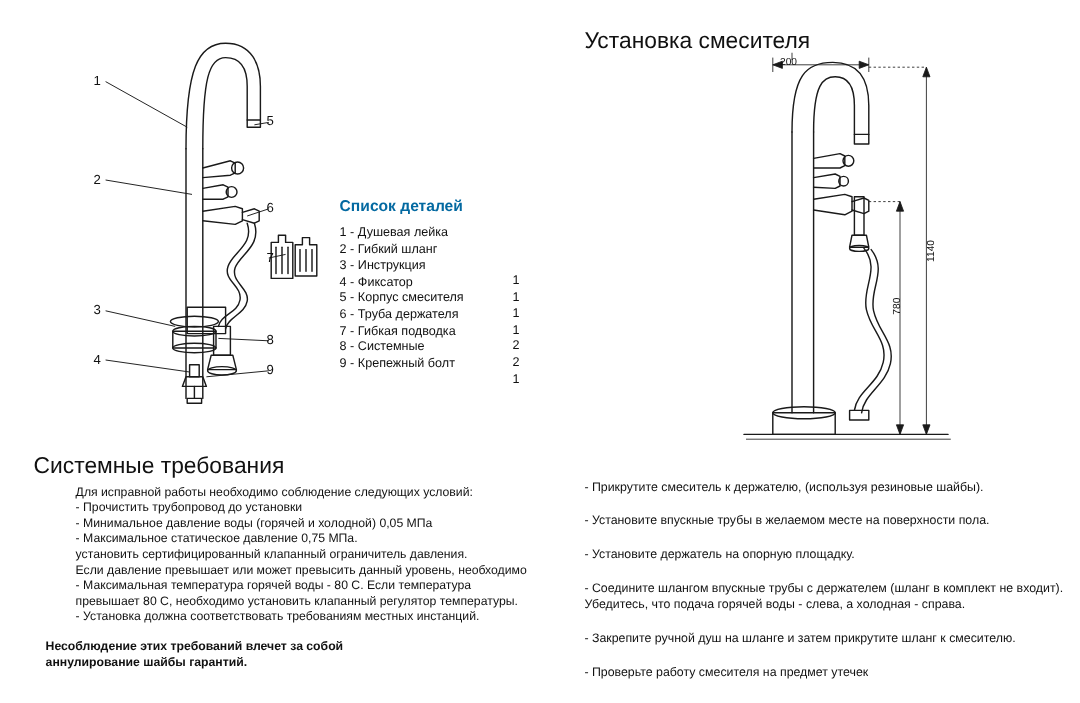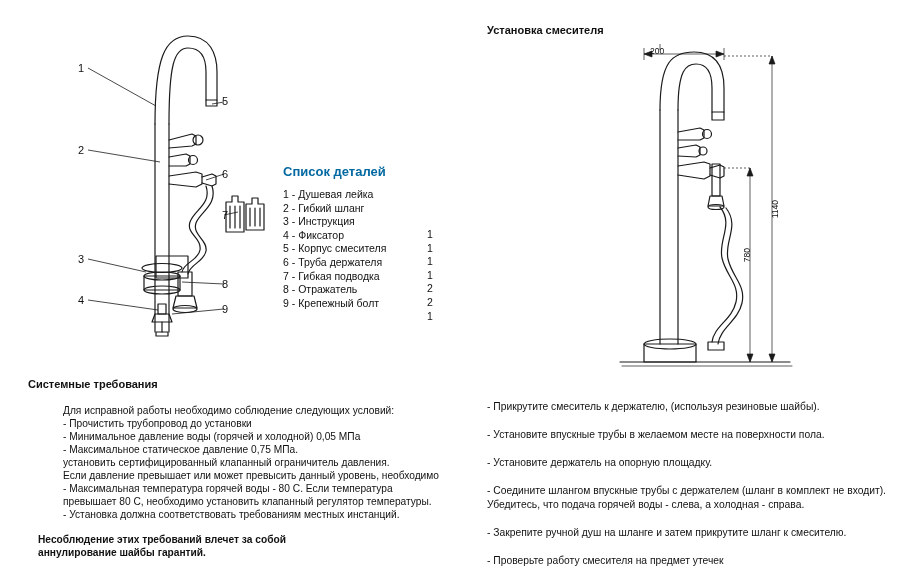--- a/index.html
+++ b/index.html
@@ -16,22 +16,22 @@
     overflow: hidden;
   }
   .page {
     position: relative;
     width: 900px;
     height: 586px;
   }
   .abs { position: absolute; }
 
   h2.section-title {
-    font-size: 11px;
-    font-weight: bold;
+    font-size: 19px;
+    font-weight: normal;
     margin: 0;
     color: #111;
   }
   .parts-title {
     font-size: 13px;
     font-weight: bold;
     color: #0369a1;
   }
   .parts-list {
     font-size: 10.5px;
@@ -157,21 +157,21 @@
   <div class="abs parts-title" style="left:283px; top:164px;">Список деталей</div>
 
   <div class="abs parts-list" style="left:283px; top:188px; width:150px;">
     <div><span>1</span> - <span>Душевая лейка</span></div>
     <div><span>2</span> - <span>Гибкий шланг</span></div>
     <div><span>3</span> - <span>Инструкция</span></div>
     <div><span>4</span> - <span>Фиксатор</span></div>
     <div><span>5</span> - <span>Корпус смесителя</span></div>
     <div><span>6</span> - <span>Труба держателя</span></div>
     <div><span>7</span> - <span>Гибкая подводка</span></div>
-    <div><span>8</span> - <span>Отражатель</span></div>
+    <div><span>8</span> - <span>Системные</span></div>
     <div><span>9</span> - <span>Крепежный болт</span></div>
   </div>
 
   <div class="abs qty-col" style="left:424px; top:228px; width:12px;">
     <div>1</div>
     <div>1</div>
     <div>1</div>
     <div>1</div>
     <div>2</div>
     <div>2</div>

